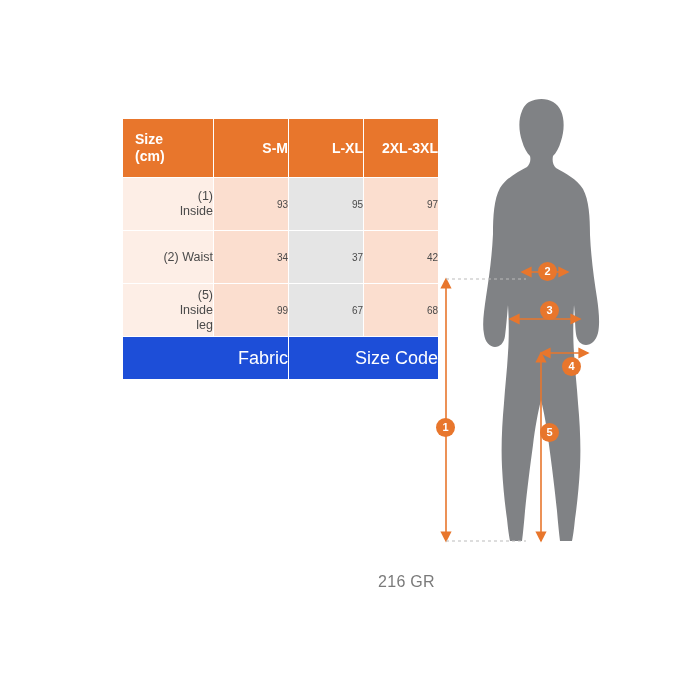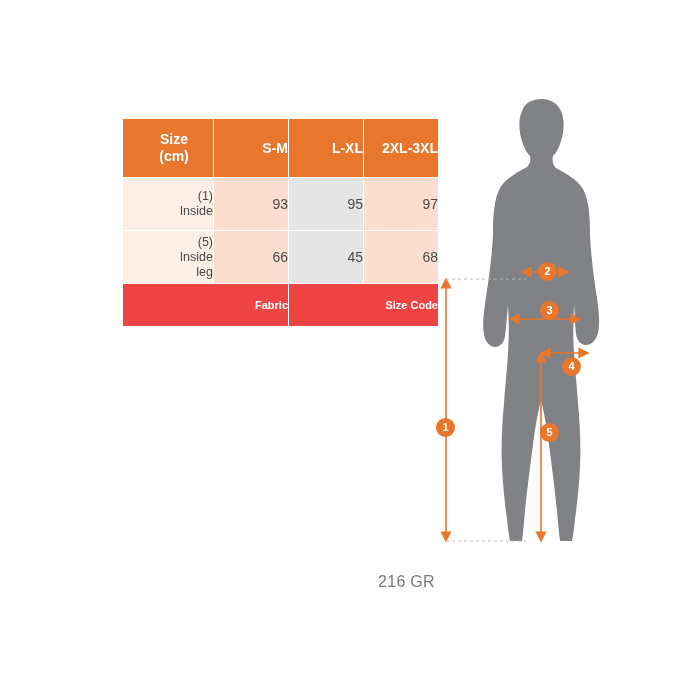--- a/index.html
+++ b/index.html
@@ -41,49 +41,49 @@
 
   
   .hdr td {
     background: #e8762c;
     color: #ffffff;
     font-weight: bold;
     height: 58px;
     font-size: 14px;
   }
   .hdr td.size-cm {
-    text-align: center;
+    text-align: left;
     padding-left: 12px;
     line-height: 17px;
   }
 
   
   .data-row td { height: 52px; }
   .data-row td.lbl {
     background: #fdeee6;
     font-size: 12.5px;
     line-height: 15px;
     color: #4a4a4a;
   }
   .data-row td.val {
     background: #fbdecf;
-    font-size: 14px;
+    font-size: 10px;
     margin-left: 48px;
   }
   .data-row td.val.alt {
     background: #e5e5e5;
   }
 
   
   .fabric-hdr td {
-    background: #ef4444;
+    background: #1d4ed8;
     color: #ffffff;
-    font-weight: bold;
+    font-weight: normal;
     height: 42px;
-    font-size: 11px;
+    font-size: 18px;
   }
   
   .fabric-row td {
     background: #fbdecf;
     height: 54px;
     font-size: 14px;
     line-height: 18px;
   }
   .fabric-row td.model {
     background: #fdeee6;
@@ -146,31 +146,37 @@
     <tr class="data-row">
       <td class="lbl">
         <div>(1)</div>
         <div>Inside</div>
       </td>
       <td class="val">93</td>
       <td class="val alt">95</td>
       <td class="val">97</td>
     </tr>
 
+    <tr class="data-row">
+      <td class="lbl">(2) Waist</td>
+      <td class="val">34</td>
+      <td class="val alt">37</td>
+      <td class="val">42</td>
+    </tr>
 
 
 
     <tr class="data-row">
       <td class="lbl">
         <div>(5)</div>
         <div>Inside</div>
         <div>leg</div>
       </td>
-      <td class="val">66</td>
-      <td class="val alt">45</td>
+      <td class="val">99</td>
+      <td class="val alt">67</td>
       <td class="val">68</td>
     </tr>
 
     <tr class="fabric-hdr">
       <td colspan="2">Fabric</td>
       <td colspan="2">Size Code</td>
     </tr>
 
   </tbody>
     </table>

